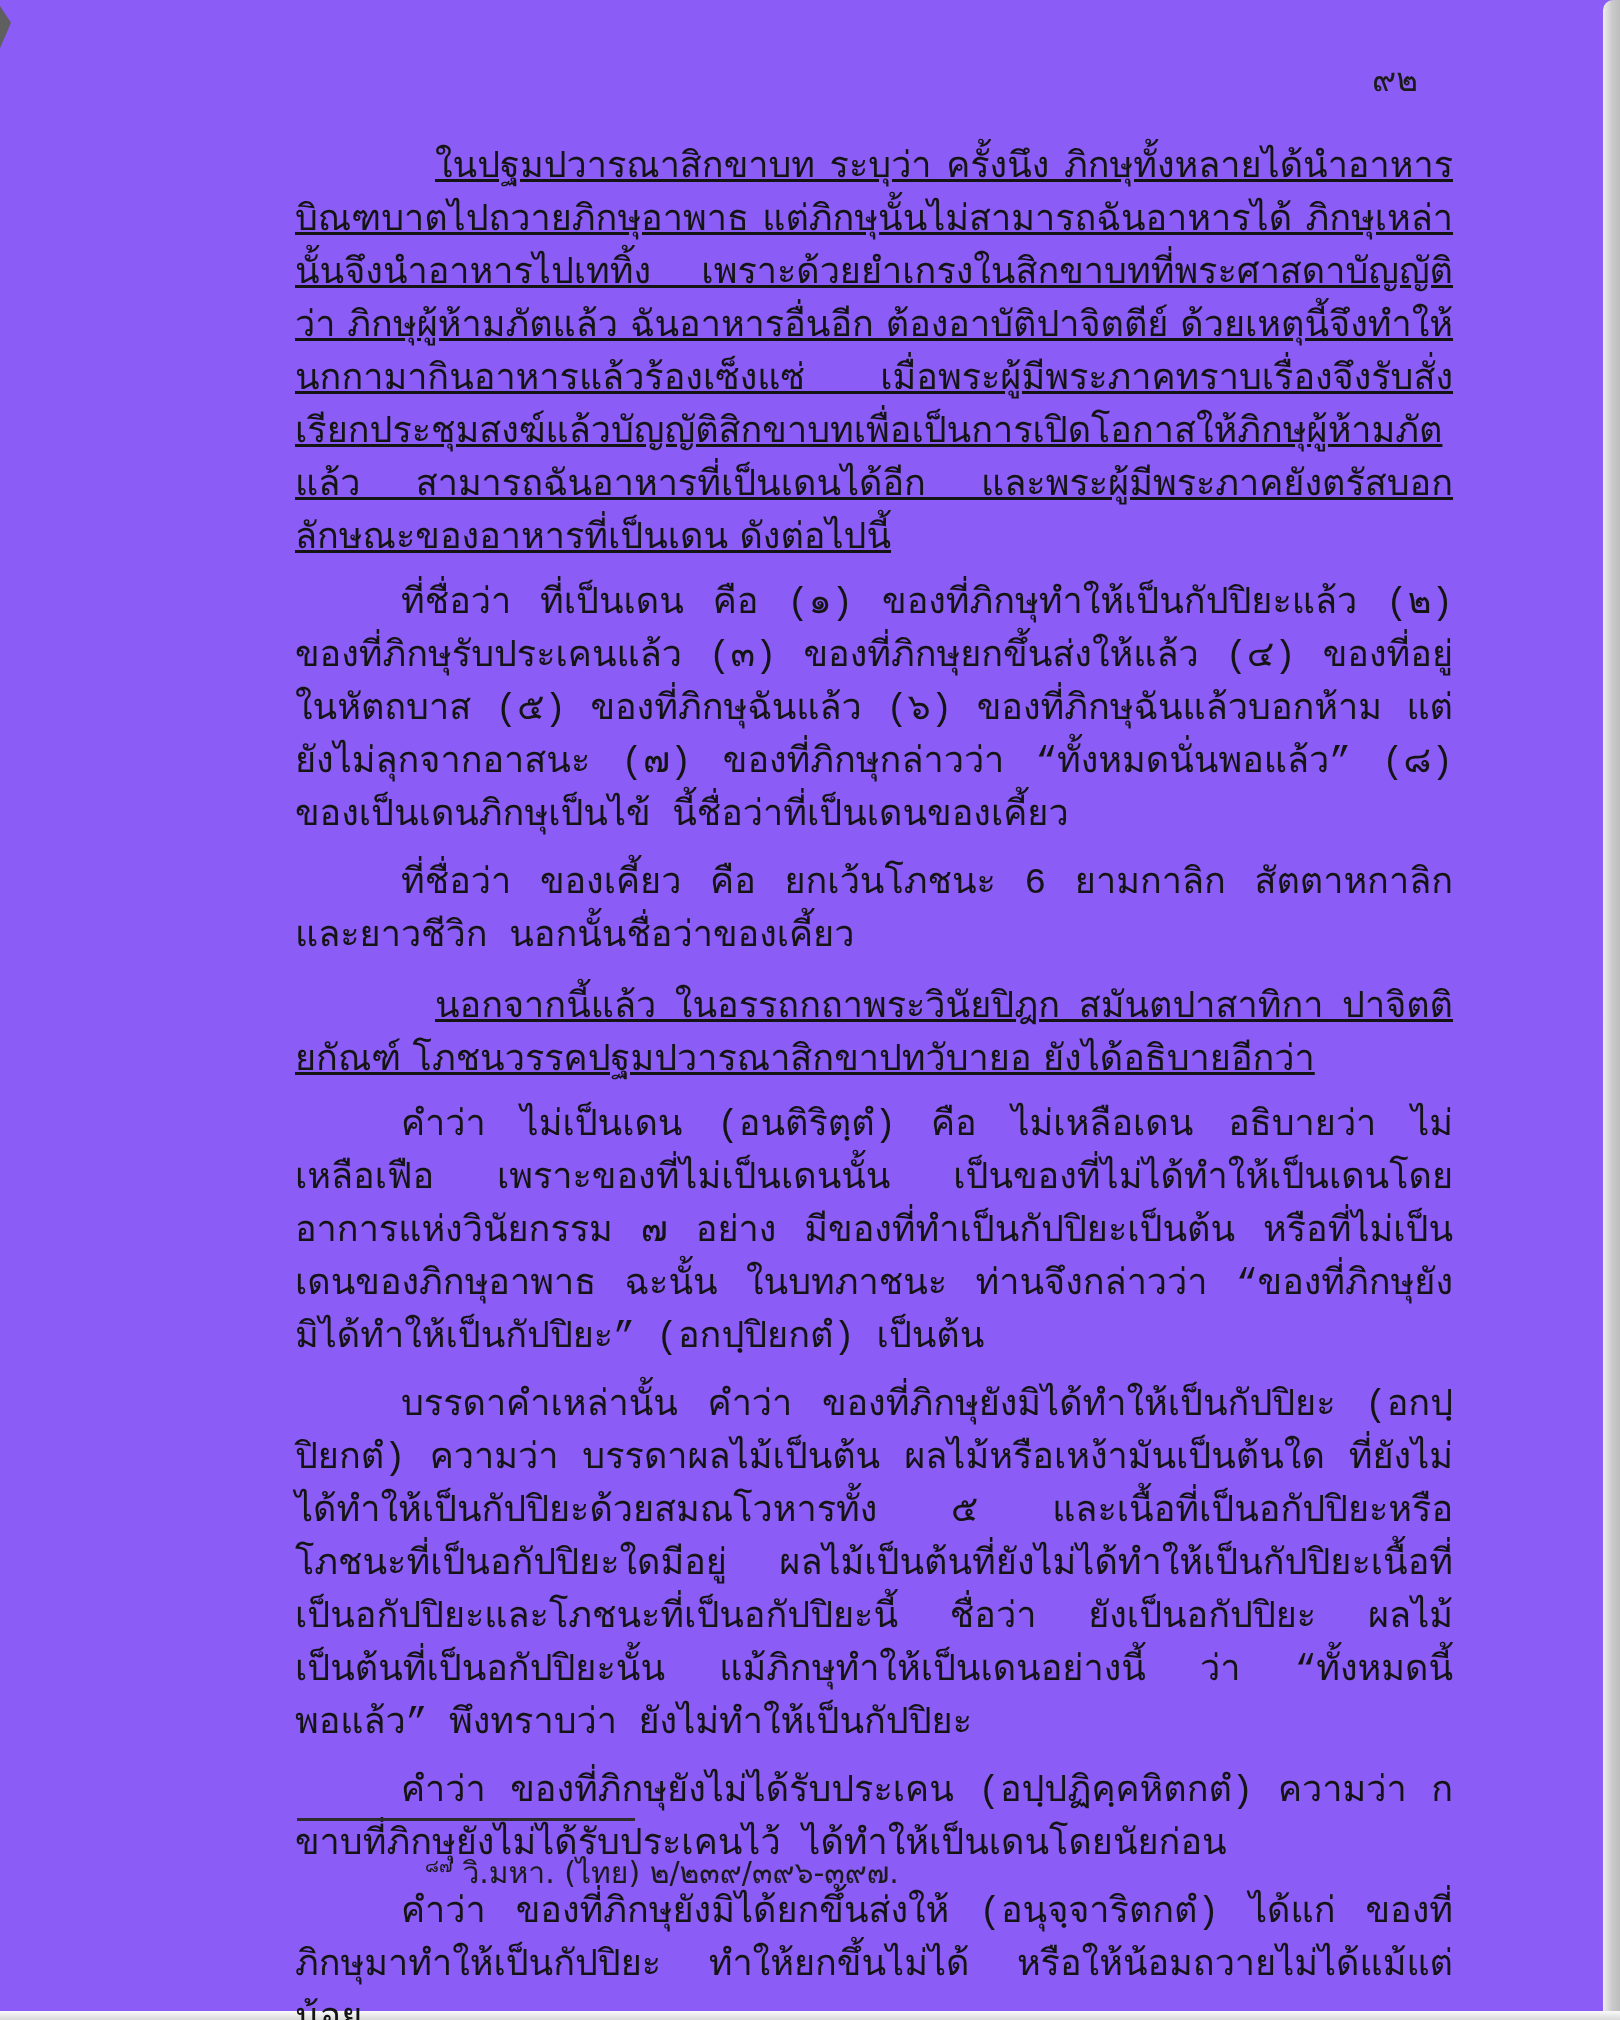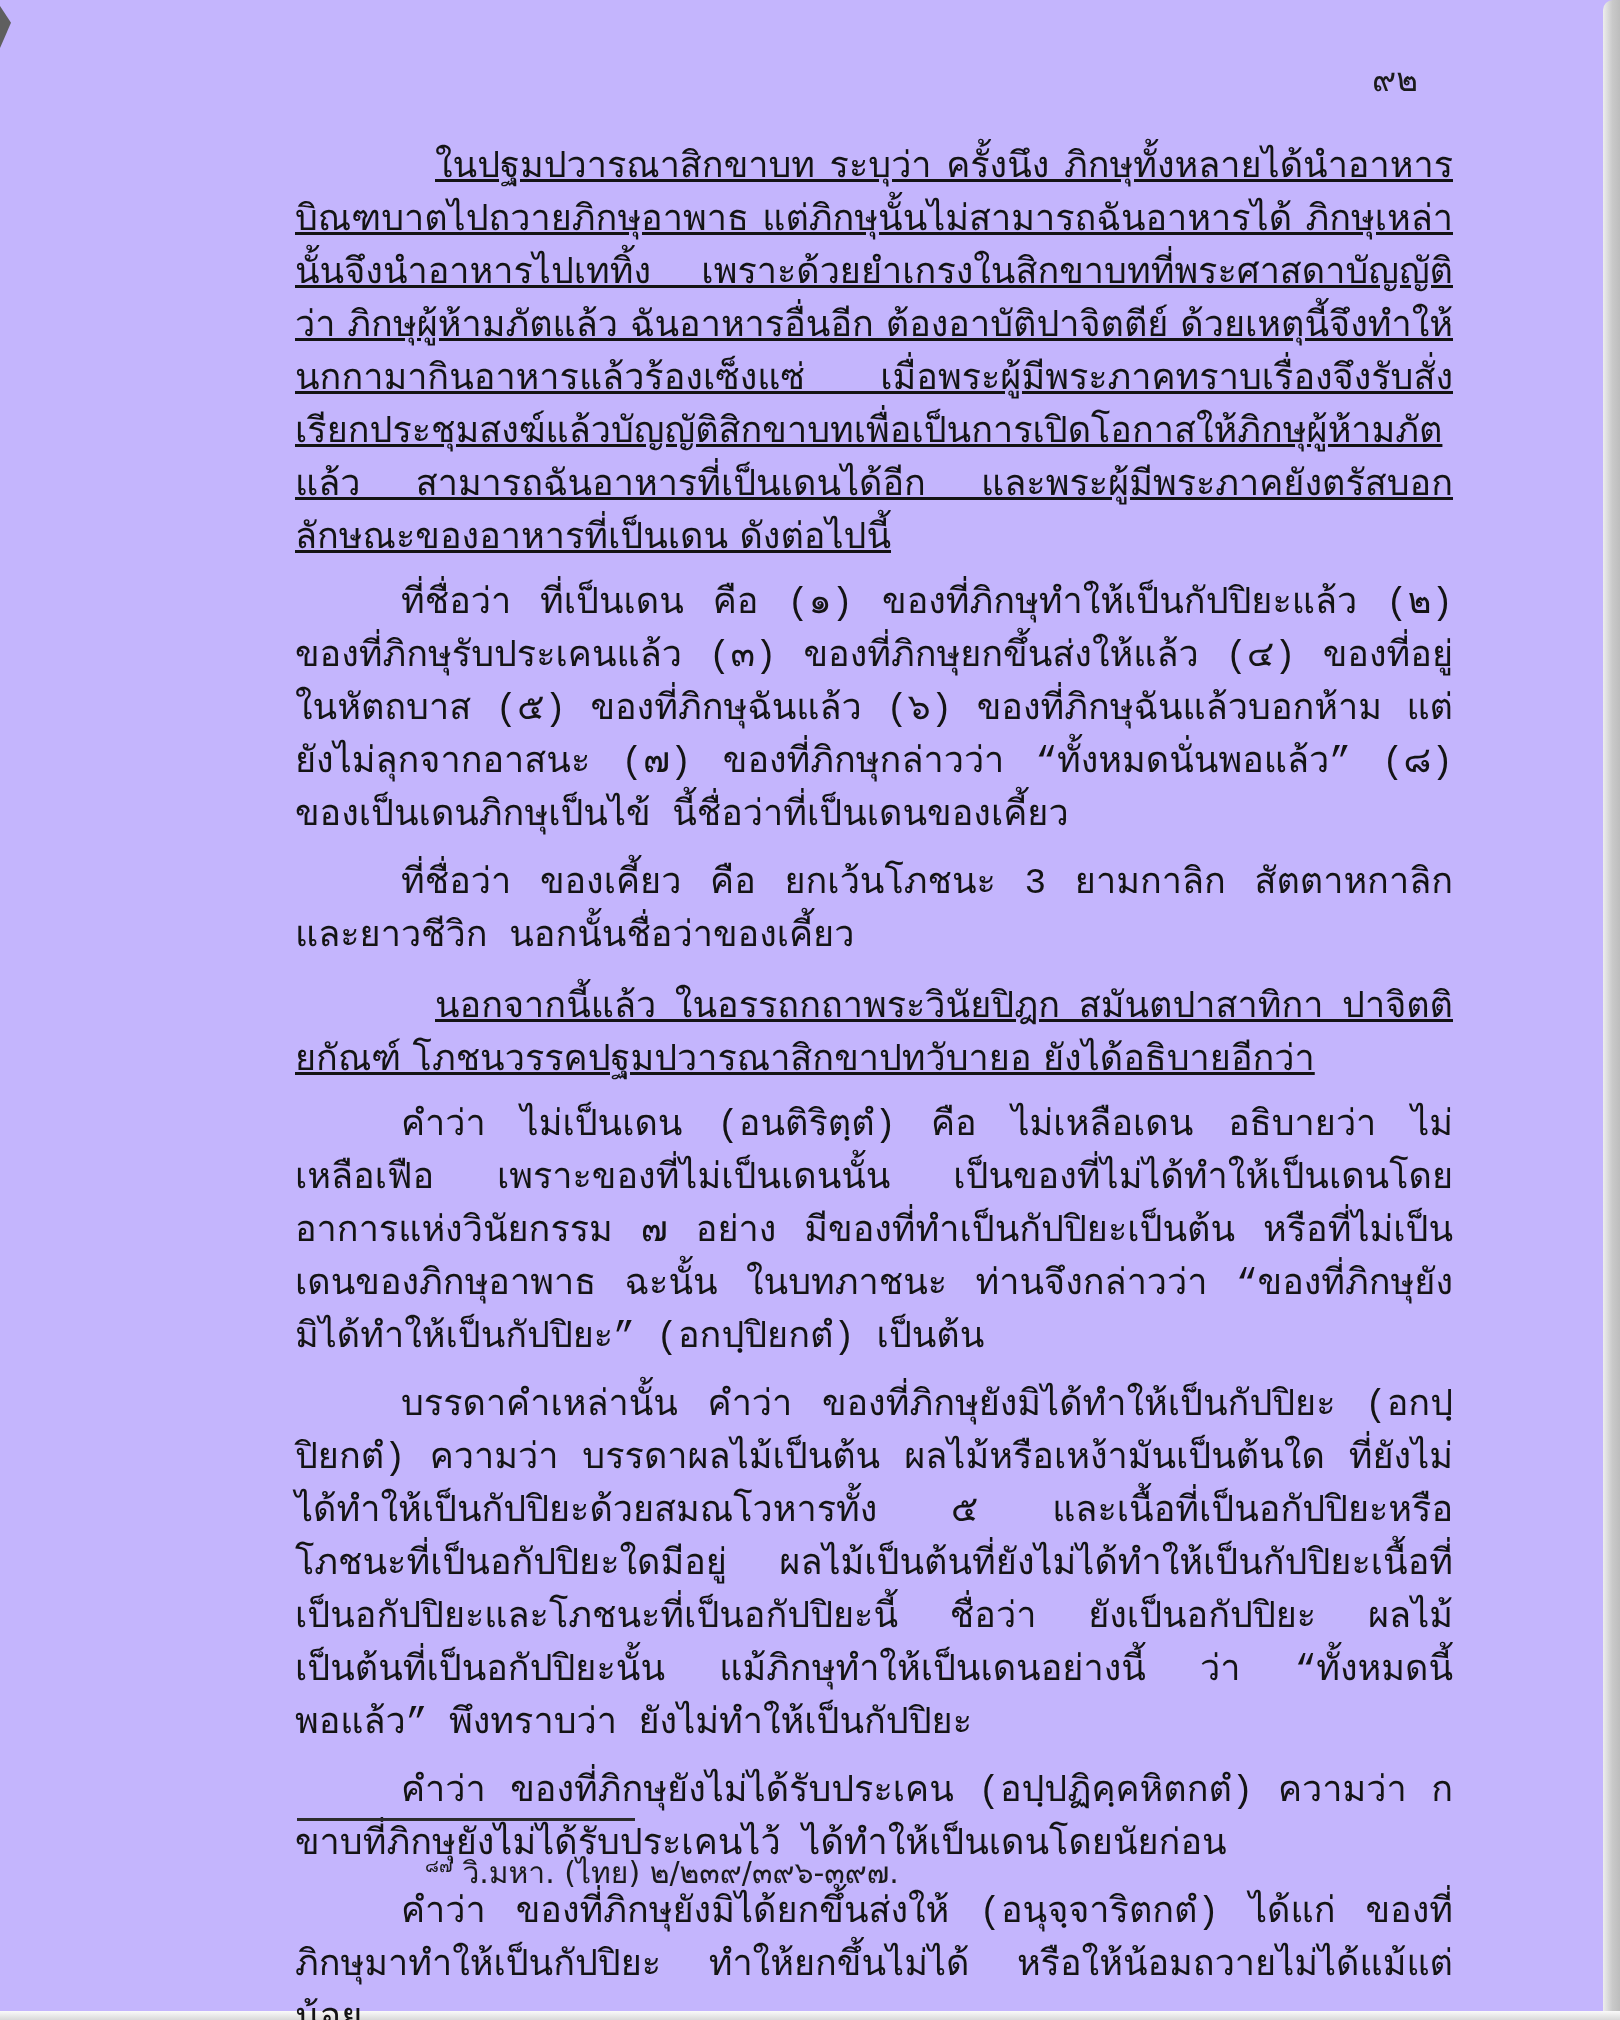--- a/index.html
+++ b/index.html
@@ -11,21 +11,21 @@
     height: 2020px;
     background: #ffffff;
     position: relative;
     overflow: hidden;
     font-family: "DejaVu Sans", sans-serif;
     color: #1b1b1b;
   }
   .page {
     position: absolute;
     inset: 0;
-    background: #c4b5fd;
+    background: #8b5cf6;
     padding-left: 43px;
   }
   
   .scan-edge-right {
     position: absolute;
     top: 0;
     right: 0;
     width: 17px;
     height: 2020px;
     background: linear-gradient(to right, #ededed 0%, #c9c9c9 55%, #bdbdbd 100%);
@@ -112,21 +112,21 @@
   <div class="scan-edge-right"></div>
   <div class="scan-edge-bottom"></div>
 
   <div class="page-number">๙๒</div>
 
   <div class="content">
     <p class="para indent-lg"><span>ในปฐมปวารณาสิกขาบท ระบุว่า ครั้งนึง ภิกษุทั้งหลายได้นำอาหารบิณฑบาตไปถวายภิกษุอาพาธ แต่ภิกษุนั้นไม่สามารถฉันอาหารได้ ภิกษุเหล่านั้นจึงนำอาหารไปเททิ้ง เพราะด้วยยำเกรงในสิกขาบทที่พระศาสดาบัญญัติว่า ภิกษุผู้ห้ามภัตแล้ว ฉันอาหารอื่นอีก ต้องอาบัติปาจิตตีย์ ด้วยเหตุนี้จึงทำให้นกกามากินอาหารแล้วร้องเซ็งแซ่ เมื่อพระผู้มีพระภาคทราบเรื่องจึงรับสั่งเรียกประชุมสงฆ์แล้วบัญญัติสิกขาบทเพื่อเป็นการเปิดโอกาสให้ภิกษุผู้ห้ามภัตแล้ว สามารถฉันอาหารที่เป็นเดนได้อีก และพระผู้มีพระภาคยังตรัสบอกลักษณะของอาหารที่เป็นเดน ดังต่อไปนี้</span></p>
 
     <p class="para indent-sm"><span>ที่ชื่อว่า ที่เป็นเดน คือ (๑) ของที่ภิกษุทำให้เป็นกัปปิยะแล้ว (๒) ของที่ภิกษุรับประเคนแล้ว (๓) ของที่ภิกษุยกขึ้นส่งให้แล้ว (๔) ของที่อยู่ในหัตถบาส (๕) ของที่ภิกษุฉันแล้ว (๖) ของที่ภิกษุฉันแล้วบอกห้าม แต่ยังไม่ลุกจากอาสนะ (๗) ของที่ภิกษุกล่าวว่า “ทั้งหมดนั่นพอแล้ว” (๘) ของเป็นเดนภิกษุเป็นไข้ นี้ชื่อว่าที่เป็นเดนของเคี้ยว</span></p>
 
-    <p class="para indent-sm"><span>ที่ชื่อว่า ของเคี้ยว คือ ยกเว้นโภชนะ 3 ยามกาลิก สัตตาหกาลิก และยาวชีวิก นอกนั้นชื่อว่าของเคี้ยว</span></p>
+    <p class="para indent-sm"><span>ที่ชื่อว่า ของเคี้ยว คือ ยกเว้นโภชนะ 6 ยามกาลิก สัตตาหกาลิก และยาวชีวิก นอกนั้นชื่อว่าของเคี้ยว</span></p>
 
 
     <p class="para indent-lg"><span>นอกจากนี้แล้ว ในอรรถกถาพระวินัยปิฎก สมันตปาสาทิกา ปาจิตติยกัณฑ์ โภชนวรรคปฐมปวารณาสิกขาปทวับายอ ยังได้อธิบายอีกว่า</span></p>
 
     <p class="para indent-sm"><span>คำว่า ไม่เป็นเดน (อนติริตฺตํ) คือ ไม่เหลือเดน อธิบายว่า ไม่เหลือเฟือ เพราะของที่ไม่เป็นเดนนั้น เป็นของที่ไม่ได้ทำให้เป็นเดนโดยอาการแห่งวินัยกรรม ๗ อย่าง มีของที่ทำเป็นกัปปิยะเป็นต้น หรือที่ไม่เป็นเดนของภิกษุอาพาธ ฉะนั้น ในบทภาชนะ ท่านจึงกล่าวว่า “ของที่ภิกษุยังมิได้ทำให้เป็นกัปปิยะ” (อกปฺปิยกตํ) เป็นต้น</span></p>
 
     <p class="para indent-sm"><span>บรรดาคำเหล่านั้น คำว่า ของที่ภิกษุยังมิได้ทำให้เป็นกัปปิยะ (อกปฺปิยกตํ) ความว่า บรรดาผลไม้เป็นต้น ผลไม้หรือเหง้ามันเป็นต้นใด ที่ยังไม่ได้ทำให้เป็นกัปปิยะด้วยสมณโวหารทั้ง ๕ และเนื้อที่เป็นอกัปปิยะหรือโภชนะที่เป็นอกัปปิยะใดมีอยู่ ผลไม้เป็นต้นที่ยังไม่ได้ทำให้เป็นกัปปิยะเนื้อที่เป็นอกัปปิยะและโภชนะที่เป็นอกัปปิยะนี้ ชื่อว่า ยังเป็นอกัปปิยะ ผลไม้เป็นต้นที่เป็นอกัปปิยะนั้น แม้ภิกษุทำให้เป็นเดนอย่างนี้ ว่า “ทั้งหมดนี้พอแล้ว” พึงทราบว่า ยังไม่ทำให้เป็นกัปปิยะ</span></p>
 
     <p class="para indent-sm"><span>คำว่า ของที่ภิกษุยังไม่ได้รับประเคน (อปฺปฏิคฺคหิตกตํ) ความว่า กขาบที่ภิกษุยังไม่ได้รับประเคนไว้ ได้ทำให้เป็นเดนโดยนัยก่อน</span></p>
 

